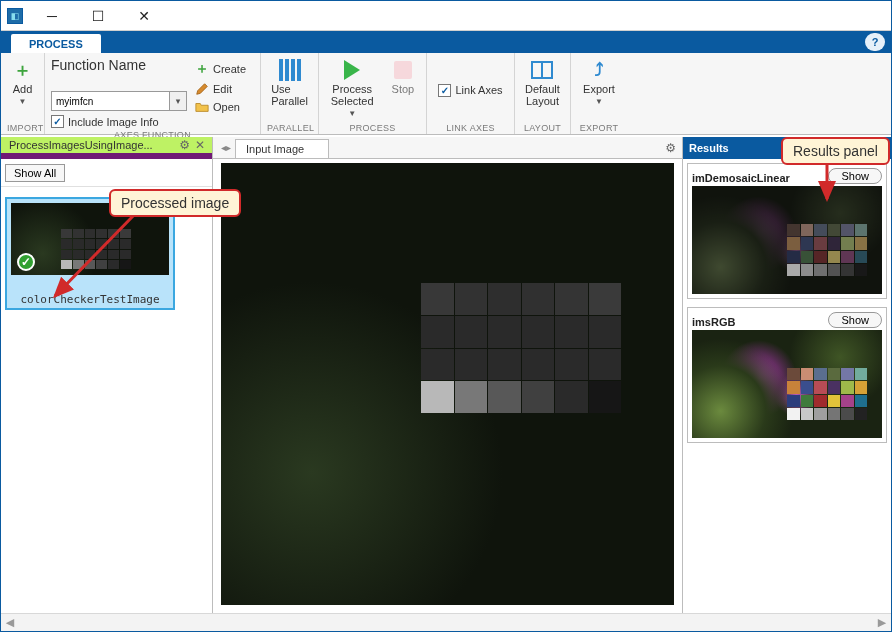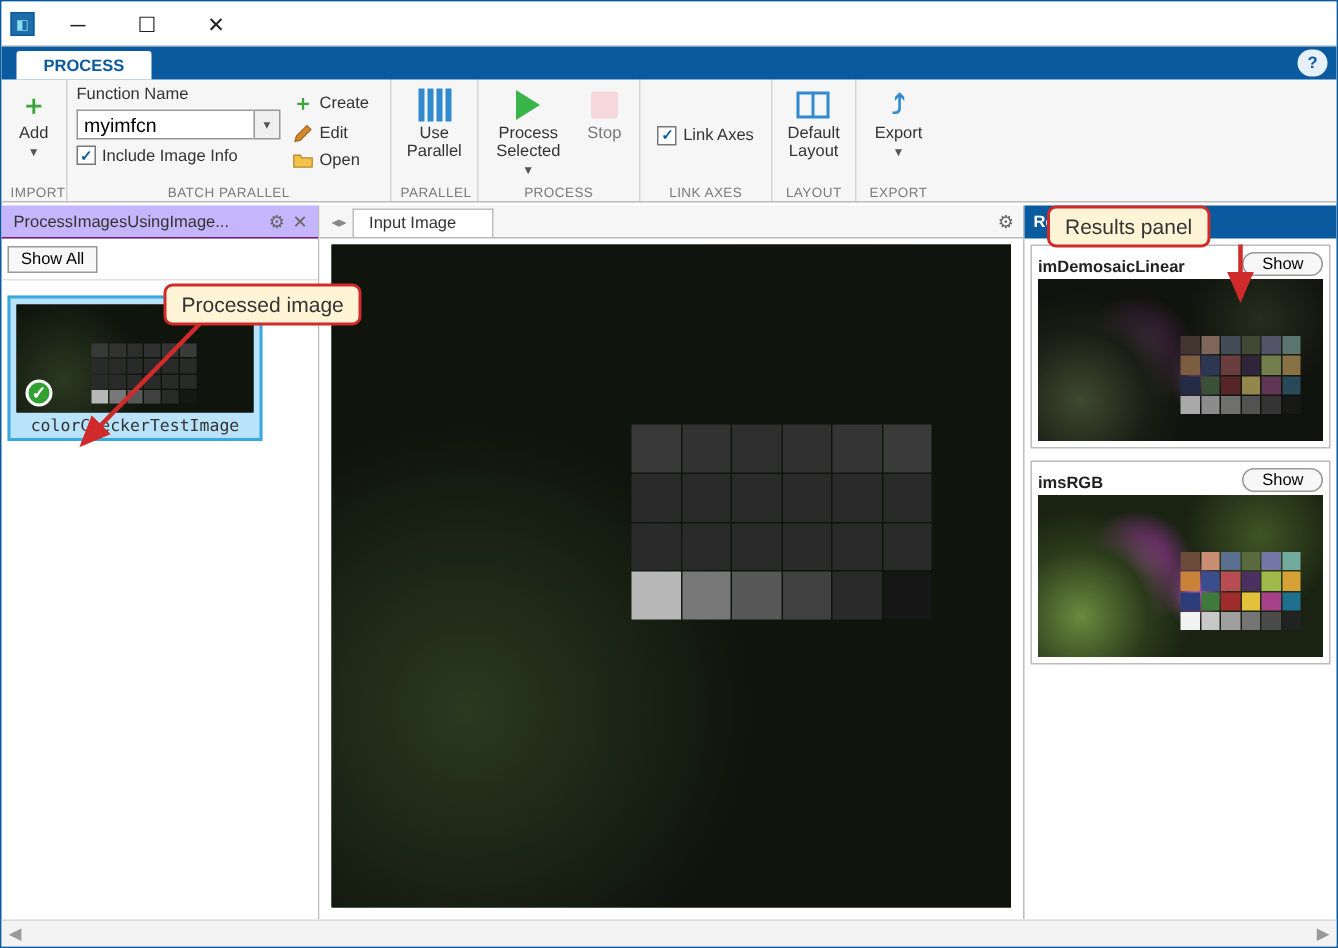--- a/index.html
+++ b/index.html
@@ -14,51 +14,51 @@
 .help-btn { position: absolute; right: 6px; top: 2px; width: 20px; height: 18px; background: #e6f0f9; color: #0a5aa0; border-radius: 9px; display:flex;align-items:center;justify-content:center; font-size:11px;font-weight:bold; cursor:pointer; }
 
 .toolstrip { height: 82px; background: #f6f6f6; border-bottom: 1px solid #bcbcbc; display: flex; }
 .ts-section { border-right: 1px solid #d4d4d4; display: flex; flex-direction: column; padding: 4px 6px 0; }
 .ts-section-label { font-size: 9px; color: #7a7a7a; text-align: center; padding: 2px 0 1px; letter-spacing: 0.3px; }
 .ts-body { flex: 1; display: flex; align-items: flex-start; gap: 6px; }
 .vbtn { display: flex; flex-direction: column; align-items: center; padding: 2px 4px; cursor: pointer; font-size: 11px; color: #333; gap: 2px; }
 .vbtn .ic { width: 22px; height: 22px; display:flex;align-items:center;justify-content:center; }
 .dd { font-size: 8px; color: #555; }
 .col { display: flex; flex-direction: column; gap: 2px; }
-.fn-label { font-size: 11px; color: #333; margin-bottom:2px; }
+.fn-label { font-size: 14px; color: #333; margin-bottom:16px; }
 .fn-input-wrap { display:flex; }
-.fn-input { width: 118px; height: 20px; font-size: 13px; padding: 0 4px; border: 1px solid #999; border-right:none; }
+.fn-input { width: 118px; height: 20px; font-size: 10px; padding: 0 4px; border: 1px solid #999; border-right:none; }
 .fn-dd { width:18px; height:20px; border:1px solid #999; background:#f0f0f0; display:flex;align-items:center;justify-content:center;font-size:9px;color:#555;cursor:pointer;}
 .chk { display:flex;align-items:center;gap:4px;font-size:11px;color:#333;margin-top:2px; cursor:pointer;}
 .chkbox { width:13px;height:13px;border:1px solid #777;background:#fff;display:flex;align-items:center;justify-content:center;font-size:10px;color:#0a5aa0;font-weight:bold;}
 .minibtn { display:flex;align-items:center;gap:4px;font-size:11px;color:#333;cursor:pointer;padding:1px 2px; }
 .ic-plus { color:#3da43d; font-size:18px; font-weight:bold; }
 .ic-pencil { width:14px;height:14px; }
 .ic-folder { width:14px;height:14px; }
 .ic-parallel { display:flex; gap:2px; }
 .ic-parallel span { width:4px; height:22px; background:#2f8ad0; }
 .ic-play { width:0;height:0;border-left:16px solid #39b54a;border-top:10px solid transparent;border-bottom:10px solid transparent; }
 .ic-stop { width:18px;height:18px;background:#f6c9cf;border-radius:2px; }
 .ic-layout { width:22px;height:18px;border:1px solid #2f8ad0; display:grid;grid-template-columns:1fr 1fr; }
 .ic-layout span{ border:1px solid #2f8ad0; }
 .ic-export { font-size:18px; color:#2f8ad0; font-weight:bold; }
 
 .content { position:absolute; top:136px; left:0; right:0; bottom:18px; display:flex; }
 .left-pane { width: 212px; border-right:1px solid #bcbcbc; display:flex; flex-direction:column; }
-.tabrow { height:22px; border-bottom:1px solid #701a75; display:flex; align-items:center; padding:0 4px; font-size:11px; color:#333; background:#c4b5fd; }
+.tabrow { height:22px; border-bottom:6px solid #701a75; display:flex; align-items:center; padding:0 4px; font-size:11px; color:#333; background:#bef264; }
 .tabrow .tab-title { flex:1; white-space:nowrap; overflow:hidden; text-overflow:ellipsis; padding:0 4px; }
 .tab-gear { font-size:12px; color:#666; cursor:pointer; padding:0 2px;}
 .tab-close { font-size:12px; color:#666; cursor:pointer; padding:0 3px;}
 .showall-row { padding:4px; border-bottom:1px solid #e0e0e0; }
 .showall-btn { font-size:11px; padding:2px 8px; border:1px solid #999; background:#f7f7f7; cursor:pointer; }
 .thumbs { flex:1; padding:10px 4px; overflow:auto; }
 .thumb { width:170px; border:2px solid #3ba7e0; background:#b9e3fa; padding:4px 4px 2px; cursor:pointer; position:relative; }
 .thumb-img { width:100%; height:72px; background:#0b0b0b; position:relative; overflow:hidden; }
 .thumb-badge { position:absolute; left:6px; bottom:4px; width:18px;height:18px; background:#31a031; border-radius:50%; color:#fff; display:flex;align-items:center;justify-content:center;font-size:12px;font-weight:bold; border:2px solid #fff; }
-.thumb-label { font-size:11px; color:#333; text-align:center; margin-top:2px; font-family: monospace; }
+.thumb-label { font-size:11px; color:#333; text-align:center; margin-top:18px; font-family: monospace; }
 .left-status { height:20px; border-top:1px solid #bcbcbc; font-size:11px; color:#555; display:flex;align-items:center;justify-content:center; }
 
 .center-pane { flex:1; display:flex; flex-direction:column; border-right:1px solid #bcbcbc; }
 .center-tabs { height:22px; background:#f6f6f6; border-bottom:1px solid #bcbcbc; display:flex; align-items:center; padding-left:4px; }
 .ctab-toggle { font-size:10px; color:#888; padding:0 4px; cursor:pointer; }
 .ctab { background:#fff; border:1px solid #bcbcbc; border-bottom:none; font-size:11px; padding:3px 24px 3px 10px; color:#333; margin-top:1px; position:relative; }
 .center-body { flex:1; background:#fff; display:flex; flex-direction:column; align-items:center; padding:4px 8px 8px; }
 .img-title { font-family: monospace; font-size:14px; color:#333; margin:6px 0 4px; }
 .main-image { flex:1; width:100%; max-width:455px; background:#151515; position:relative; overflow:hidden; }
 .center-status { height:20px; border-top:1px solid #bcbcbc; font-size:11px; color:#555; display:flex;align-items:center;justify-content:center; }
@@ -157,35 +157,35 @@
           <span>Edit</span>
         </div>
         <div class="minibtn">
           <svg class="ic-folder" viewBox="0 0 16 16">
               <path d="M1 4h5l1 2h8v7H1z" fill="#f2c24b" stroke="#b8892a"></path>
             </svg>
           <span>Open</span>
         </div>
       </div>
     </div>
-    <div class="ts-section-label">BATCH PARALLEL</div>
+    <div class="ts-section-label">AXES FUNCTION</div>
   </div>
 
   <div class="ts-section" style="width:58px">
     <div class="ts-body" style="justify-content:center">
       <div class="vbtn">
         <div class="ic">
             <div class="ic-parallel">
               <span></span>
               <span></span>
               <span></span>
               <span></span>
             </div>
           </div>
-        <span style="text-align:center;white-space:pre">Use
+        <span style="text-align:left;white-space:pre">Use
 Parallel</span>
       </div>
     </div>
     <div class="ts-section-label">PARALLEL</div>
   </div>
 
   <div class="ts-section" style="width:108px">
     <div class="ts-body" style="justify-content:center;gap:10px">
       <div class="vbtn">
         <div class="ic">
@@ -423,21 +423,21 @@
 </div>
 <svg class="anno-arrow" style="left:40px; top:200px; width:110px; height:110px">
   <defs>
       <marker id="ah1" markerWidth="8" markerHeight="8" refX="6" refY="3" orient="auto">
         <path d="M0,0 L7,3 L0,6 Z" fill="#d12a2a"></path>
       </marker>
     </defs>
   <line x1="95" y1="12" x2="14" y2="95" stroke="#d12a2a" stroke-width="3" marker-end="url(#ah1)"></line>
 </svg>
 
-<div class="annotation" style="left:697px; top:136px">
+<div class="annotation" style="left:780px; top:136px">
   <div class="anno-box">Results panel</div>
 </div>
 <svg class="anno-arrow" style="left:810px; top:158px; width:40px; height:50px">
   <defs>
       <marker id="ah2" markerWidth="8" markerHeight="8" refX="6" refY="3" orient="auto">
         <path d="M0,0 L7,3 L0,6 Z" fill="#d12a2a"></path>
       </marker>
     </defs>
   <line x1="16" y1="4" x2="16" y2="40" stroke="#d12a2a" stroke-width="3" marker-end="url(#ah2)"></line>
 </svg>

